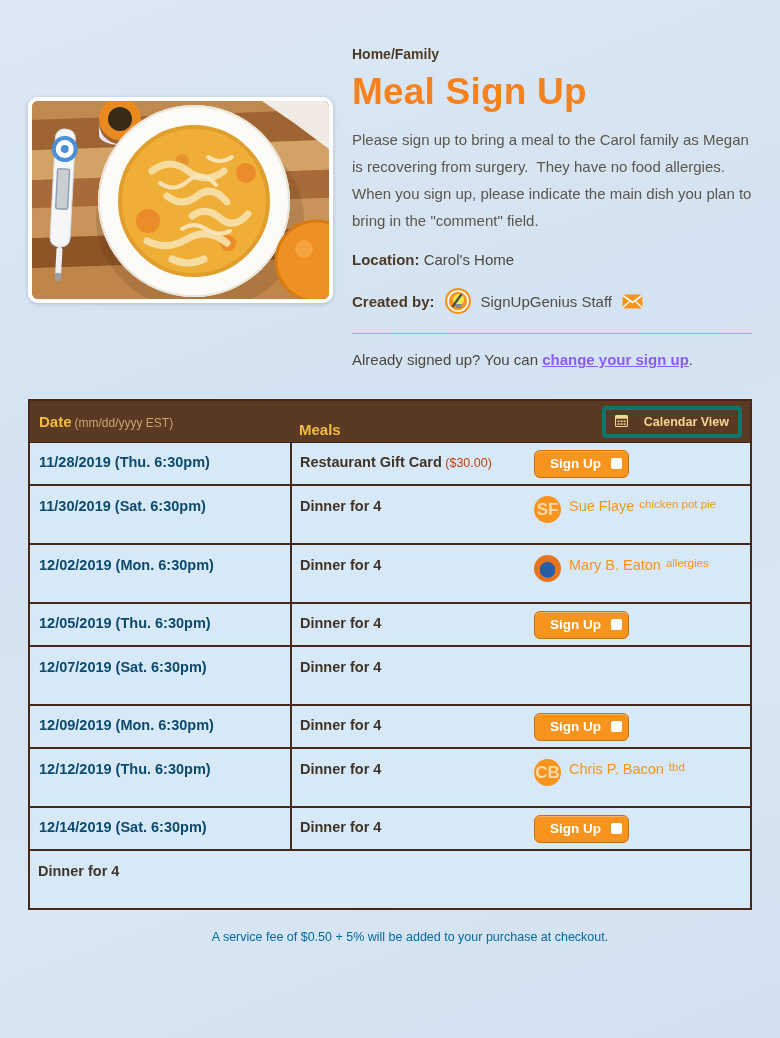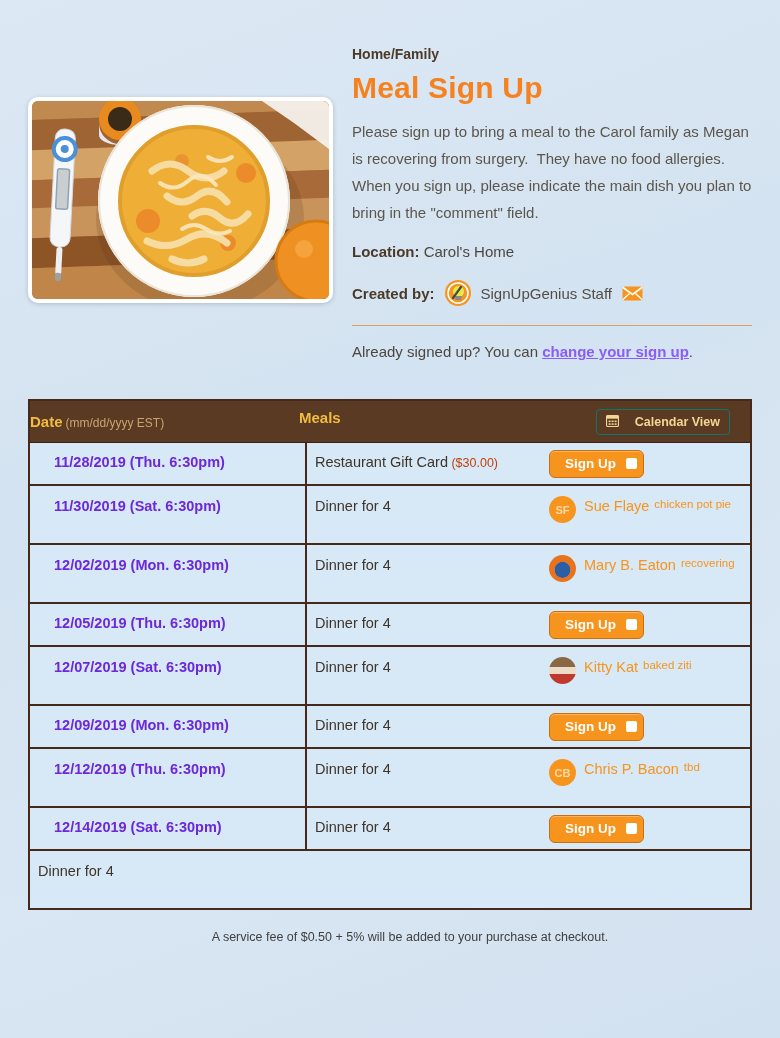--- a/index.html
+++ b/index.html
@@ -16,84 +16,84 @@
   .photo {
     position:absolute; left:28px; top:97px; width:305px; height:206px;
     border:4px solid #ffffff; border-radius:10px; overflow:hidden;
     box-shadow:0 1px 4px rgba(60,60,90,.25); background:#b5763c;
   }
   .photo svg { display:block; }
 
   
   .headcol { position:absolute; left:352px; top:46px; width:400px; }
   .breadcrumb { font-size:14px; font-weight:bold; color:#4c3a28; }
-  .pagetitle { font-size:30px; font-weight:bold; color:#f5821f; margin-top:9px; letter-spacing:.2px; }
+  .pagetitle { font-size:37px; font-weight:bold; color:#f5821f; margin-top:9px; letter-spacing:.2px; }
   .desc { margin-top:13px; font-size:15px; line-height:1.8; color:#5b564c; white-space:pre-wrap; }
   .locline { margin-top:17px; font-size:15px; color:#4c473e; }
   .blabel { font-weight:bold; color:#4c3a28; }
   .createdline { margin-top:20px; font-size:15px; color:#524d45; display:flex; align-items:center; gap:10px; }
   .suglogo { width:26px; height:26px; display:inline-block; }
   .envicon { width:21px; height:15px; display:inline-block; cursor:pointer; }
   .hdivider { border:none; border-top:1px solid #d9a45f; margin-top:19px; }
   .already { margin-top:17px; font-size:15px; color:#4c473e; }
   .chglink { color:#8b5cf6; font-weight:bold; text-decoration:underline; cursor:pointer; }
 
   
   .sutable {
     position:absolute; left:28px; top:399px; width:724px;
     border:2px solid #46291a; background:#d7e8f6;
   }
   .thead {
     display:flex; background:#5a3a22; height:42px; align-items:center;
     border-bottom:1px solid #3a2113;
   }
-  .th-date { width:262px; flex:none; }
-  .th-meals { flex:1; display:flex; align-items:flex-start; padding-left:7px; padding-right:20px; }
+  .th-date { width:262px; padding-left:9px; flex:none; }
+  .th-meals { flex:1; display:flex; align-items:flex-end; padding-left:7px; padding-right:8px; }
   .goldtxt { color:#f2bc43; font-weight:bold; font-size:15px; }
   .hinttxt { color:#c9a471; font-size:12px; margin-left:3px; }
   .calbtn {
-    margin-left:auto; background:transparent; border:1px solid #0f766e; border-radius:4px;
+    margin-left:auto; background:transparent; border:4px solid #0f766e; border-radius:4px;
     color:#f3d694; font-family:"Liberation Sans",sans-serif; font-weight:bold; font-size:12.5px;
     padding:4px 9px; display:flex; align-items:center; gap:16px; cursor:pointer;
   }
   .row { display:flex; border-top:2px solid #46291a; background:#d7e8f6; min-height:59px; }
   .row.single { min-height:41px; }
   .row:first-child { border-top:none; }
   .cell-date {
     width:262px; flex:none; border-right:2px solid #46291a;
-    padding:12px 6px 6px 9px; font-size:14.5px; font-weight:bold; color:#6d28d9;margin-left:15px;
+    padding:12px 6px 6px 9px; font-size:14.5px; font-weight:bold; color:#0c4a6e;
   }
   .cell-meals { flex:1; display:flex; padding:12px 6px 6px 8px; }
   .row.single .cell-date, .row.single .cell-meals { padding-top:11px; }
   .mealname { width:234px; flex:none; font-size:14.5px; color:#3f3429; }
-  .mealname .b { font-weight:normal; }
+  .mealname .b { font-weight:bold; }
   .mealprice { font-weight:normal; color:#c2410c; font-size:12.5px; }
   .slot { flex:1; }
   .signupbtn {
     background:#f7941e; border:1px solid #c87010; border-radius:6px; cursor:pointer;
     color:#ffffff; font-family:"Liberation Sans",sans-serif; font-weight:bold; font-size:13.5px;
     padding:5px 6px 6px 15px; display:inline-flex; align-items:center; gap:10px;
     margin-top:-4px; box-shadow:inset 0 1px 0 rgba(255,255,255,.3);
   }
   .sqicon { width:11px; height:11px; background:#ffffff; border-radius:2px; display:inline-block; }
   .taken { display:flex; gap:8px; }
   .avatar {
     width:27px; height:27px; border-radius:50%; flex:none; margin-top:-2px;
     display:flex; align-items:center; justify-content:center;
-    font-size:11px; font-weight:bold; color:#ffd9a6; background:#f7941e; overflow:hidden;
+    font-size:17px; font-weight:bold; color:#ffd9a6; background:#f7941e; overflow:hidden;
   }
   .avatar.av-photo-fish { background: radial-gradient(circle at 50% 55%, #2a5fa8 0 38%, #e8731f 40% 75%, #c8581a 78% 100%); color:transparent; }
   .avatar.av-photo-pet { background: linear-gradient(180deg, #8a6844 0 38%, #ecdcc8 38% 62%, #c0392e 62% 100%); color:transparent; }
   .takentext { display:flex; flex-direction:row; gap:5px; }
   .takenname { color:#f7941e; font-size:14.5px; cursor:pointer; }
   .takencomment { color:#f7941e; font-size:11.5px;text-align:right; }
 
   .footnote {
     position:absolute; left:0; top:930px; width:780px; text-align:center;
-    font-size:12.5px; color:#404040;padding-left:40px;
+    font-size:12.5px; color:#0369a1;padding-left:40px;
   }
 </style>
 </head>
 <body>
 
 <div class="photo">
   <svg width="297" height="198" viewBox="0 0 297 198">
 
     <g transform="rotate(-2 148 99)">
       <rect x="-20" y="-20" width="340" height="34" fill="#c08950"></rect>
@@ -240,49 +240,40 @@
       </div>
       <div class="row">
         <div class="cell-date">12/02/2019 (Mon. 6:30pm)</div>
         <div class="cell-meals">
           <div class="mealname"><span class="b">Dinner for 4</span></div>
           <div class="slot">
             <div class="taken">
               <div class="avatar av-photo-fish"></div>
               <div class="takentext">
                 <a class="takenname">Mary B. Eaton</a>
-                <div class="takencomment">recovering</div>
+                <div class="takencomment">allergies</div>
               </div>
             </div>
           </div>
         </div>
       </div>
       <div class="row single">
         <div class="cell-date">12/05/2019 (Thu. 6:30pm)</div>
         <div class="cell-meals">
           <div class="mealname"><span class="b">Dinner for 4</span></div>
           <div class="slot"><button class="signupbtn">
               <span>Sign Up</span>
               <span class="sqicon"></span>
             </button></div>
         </div>
       </div>
       <div class="row">
         <div class="cell-date">12/07/2019 (Sat. 6:30pm)</div>
         <div class="cell-meals">
           <div class="mealname"><span class="b">Dinner for 4</span></div>
-          <div class="slot">
-            <div class="taken">
-              <div class="avatar av-photo-pet"></div>
-              <div class="takentext">
-                <a class="takenname">Kitty Kat</a>
-                <div class="takencomment">baked ziti</div>
-              </div>
-            </div>
-          </div>
         </div>
       </div>
       <div class="row single">
         <div class="cell-date">12/09/2019 (Mon. 6:30pm)</div>
         <div class="cell-meals">
           <div class="mealname"><span class="b">Dinner for 4</span></div>
           <div class="slot"><button class="signupbtn">
               <span>Sign Up</span>
               <span class="sqicon"></span>
             </button></div>

